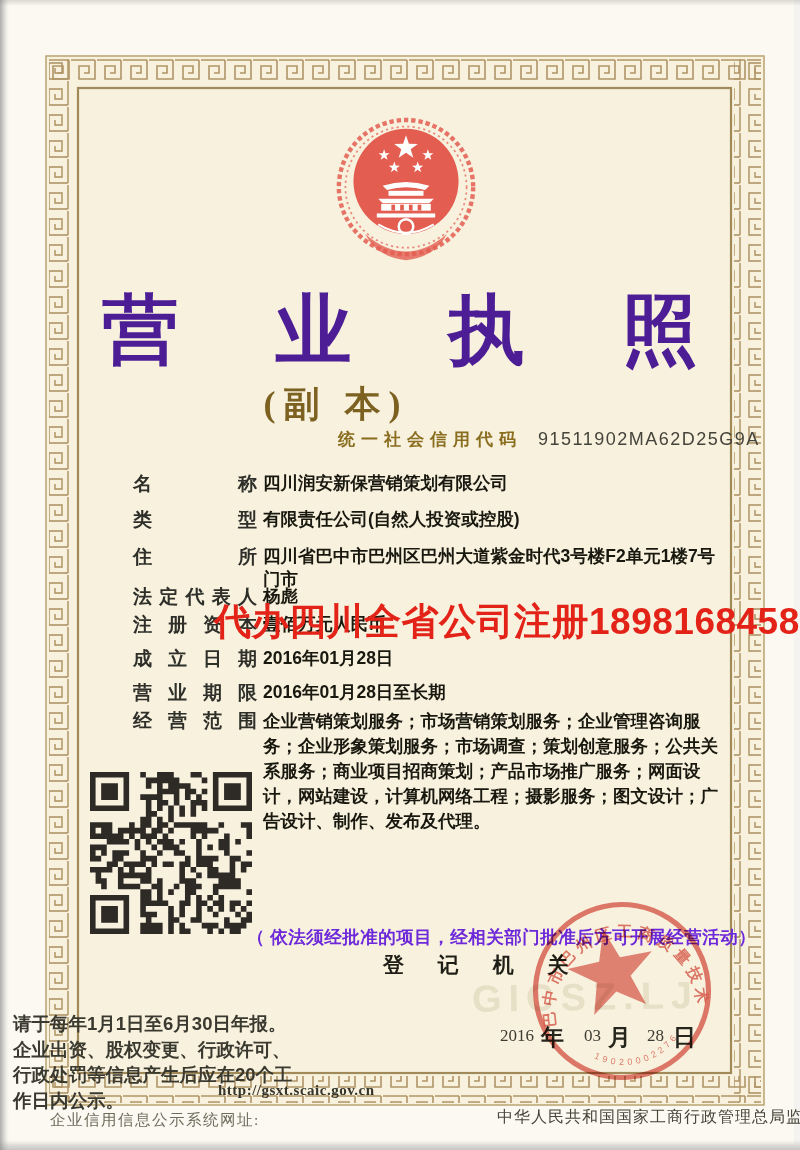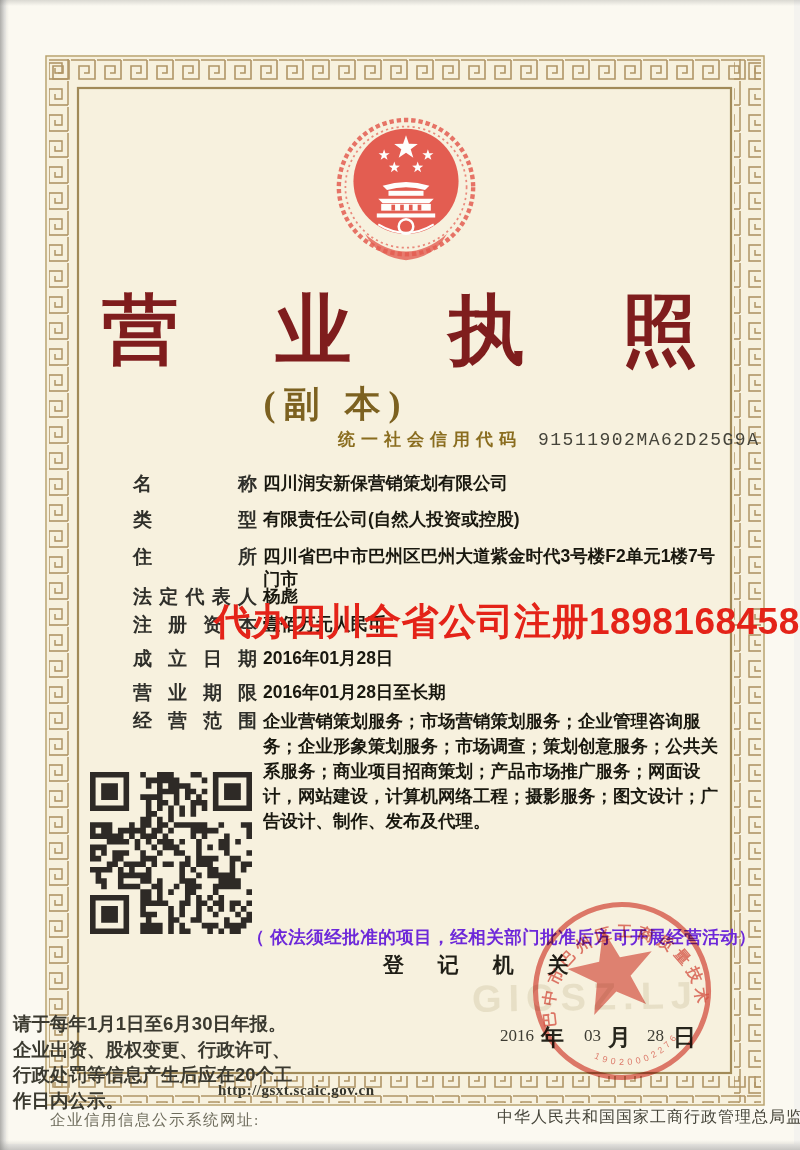--- a/index.html
+++ b/index.html
@@ -22,36 +22,36 @@
   .edge-top{position:absolute;left:0;top:0;width:800px;height:6px;
     background:linear-gradient(180deg,rgba(120,120,118,.25),rgba(0,0,0,0));}
   .edge-bottom{position:absolute;left:0;top:1140px;width:800px;height:10px;
     background:linear-gradient(180deg,rgba(0,0,0,0),rgba(130,130,128,.4));}
   .frame-svg{position:absolute;left:45px;top:55px;}
 
   .emblem{position:absolute;left:333px;top:110px;width:146px;height:166px;opacity:.93;}
 
   .title{
     position:absolute;left:0;top:280px;width:800px;text-align:center;
-    font-size:76px;font-weight:bold;color:#7f1d1d;
+    font-size:76px;font-weight:bold;color:#4c1d95;
     letter-spacing:38px;text-indent:38px;white-space:nowrap;
   }
   .subtitle{
     position:absolute;left:0;top:380px;width:664px;text-align:center;
     font-size:36px;font-weight:600;color:#7c6120;
     font-family:"Liberation Serif",serif;letter-spacing:8px;text-indent:8px;
   }
   .code-row{
     position:absolute;left:338px;top:428px;display:flex;align-items:baseline;white-space:nowrap;gap:8px;
   }
   .code-label{
     font-size:17px;font-weight:bold;color:#8a6d1f;letter-spacing:6px;margin-right:8px;
   }
   .code-value{
-    font-size:18px;color:#45443a;font-family:Liberation Mono, monospace;letter-spacing:1.5px;
+    font-size:18px;color:#45443a;font-family:Liberation Sans, sans-serif;letter-spacing:1.5px;
   }
 
   .field{position:absolute;left:133px;width:585px;display:flex;align-items:flex-start;}
   .flabel{
     width:124px;flex:0 0 124px;margin-right:6px;
     font-size:19px;font-weight:bold;color:#2f2f2a;
     text-align:justify;text-align-last:justify;line-height:23px;
   }
   .fvalue{
     flex:1;font-size:17.5px;font-weight:bold;color:#19180f;line-height:23px;

